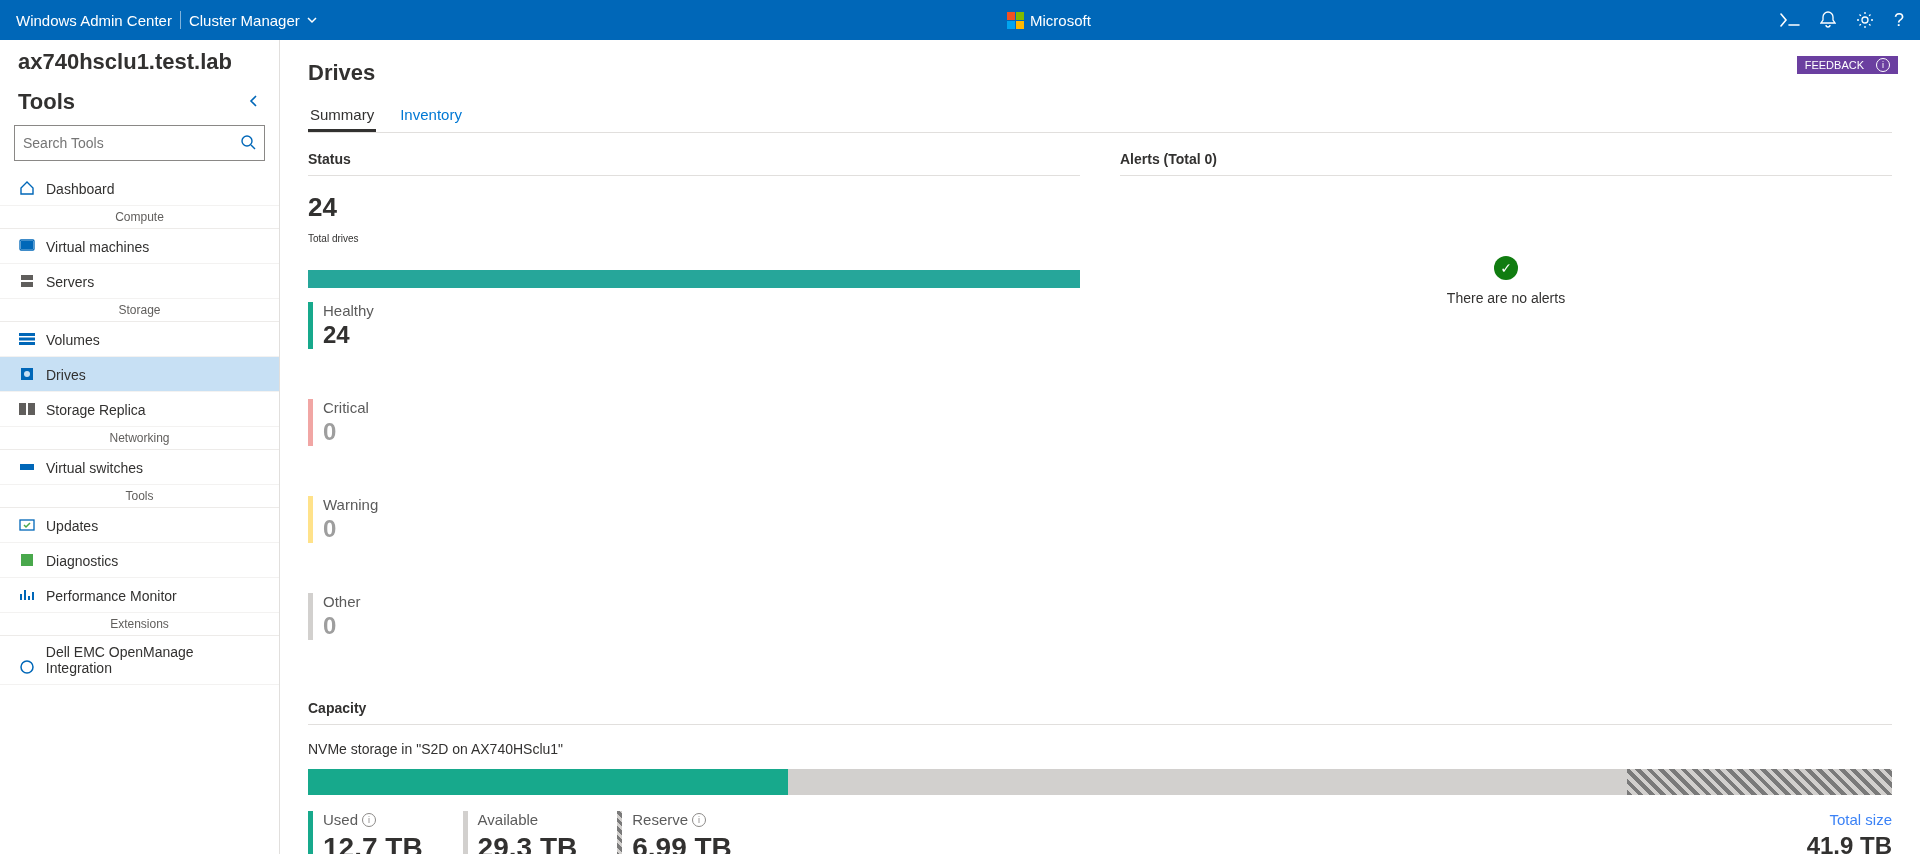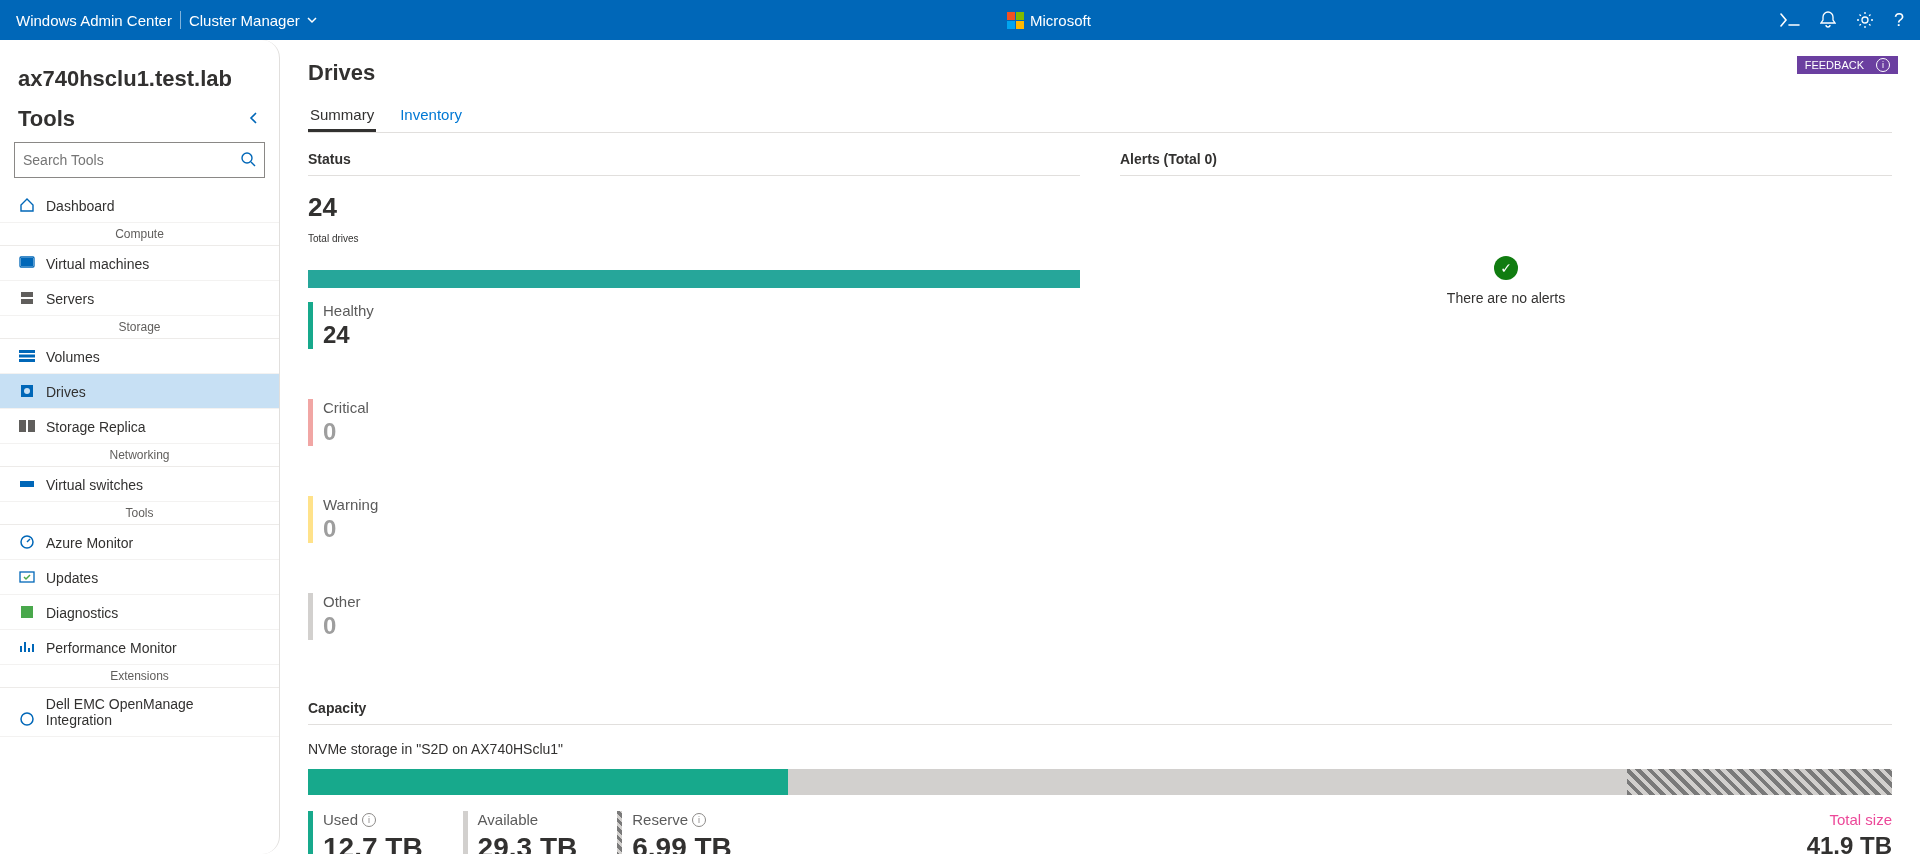--- a/index.html
+++ b/index.html
@@ -9,21 +9,21 @@
   .topbar-left .divider { width: 1px; height: 18px; background: rgba(255,255,255,0.5); }
   .topbar-left .brand { font-size: 15px; }
   .topbar-left .context { display: flex; align-items: center; gap: 6px; cursor: pointer; font-size: 15px; }
   .topbar-center { display: flex; align-items: center; gap: 6px; font-size: 15px; }
   .ms-logo { display: inline-grid; grid-template-columns: 8px 8px; grid-template-rows: 8px 8px; gap: 1px; }
   .ms-logo span:nth-child(1){background:#f25022;} .ms-logo span:nth-child(2){background:#7fba00;}
   .ms-logo span:nth-child(3){background:#00a4ef;} .ms-logo span:nth-child(4){background:#ffb900;}
   .topbar-right { display: flex; align-items: center; gap: 20px; }
   .topbar-right .icon-btn { cursor: pointer; display:flex; align-items:center; }
   .page { display: flex; height: calc(100vh - 40px); }
-  .side-col { width: 280px; border-right: 1px solid #e1dfdd; display: flex; flex-direction: column; padding-top: 22px; border-radius: 18px; }
+  .side-col { width: 280px; border-right: 1px solid #e1dfdd; display: flex; flex-direction: column; padding-top: 5px; }
   .cluster-name { font-size: 22px; font-weight: 700; padding: 4px 18px 14px; }
   .tools-hdr { display: flex; align-items: center; justify-content: space-between; padding: 0 18px 10px; }
   .tools-hdr h2 { font-size: 22px; font-weight: 600; }
   .collapse { color:#0067b8; cursor:pointer; }
   .search-box { margin: 0 14px 10px; border: 1px solid #8a8886; height: 36px; display: flex; align-items: center; padding: 0 8px; }
   .search-box input { border: none; outline: none; flex: 1; font-size: 14px; color: #605e5c; }
   .search-box .s-icon { color:#0067b8; }
   .nav { overflow-y: auto; }
   .nav-item { display: flex; align-items: flex-end; gap: 10px; padding: 8px 18px; cursor: pointer; border-bottom: 1px solid #f3f2f1; }
   .nav-item.active { background: #c7e0f4; }
@@ -60,21 +60,21 @@
   .cap-row { display:flex; align-items:flex-start; justify-content:space-between; }
   .cap-cards { display:flex; gap:40px; }
   .cap-card { padding-left:10px; }
   .cap-card.used { border-left:5px solid #17a98c; }
   .cap-card.avail { border-left:5px solid #d2d0ce; }
   .cap-card.reserve { border-left:5px solid transparent; position:relative; }
   .cap-card.reserve::before { content:""; position:absolute; left:-5px; top:0; bottom:0; width:5px; background: repeating-linear-gradient(45deg,#7a7a7a 0 3px,#d2d0ce 3px 6px); }
   .cap-card .lbl { font-size:15px; color:#5b5b5b; display:flex; align-items:center; gap:4px; }
   .cap-card .val { font-size:28px; font-weight:700; margin-top:4px; }
   .total-size { text-align:right; }
-  .total-size .lbl { font-size:15px; color:#ec4899; }
+  .total-size .lbl { font-size:15px; color:#3b82f6; }
   .total-size .val { font-size:24px; font-weight:700; margin-top:4px; }
   .info-icon { display:inline-flex; width:14px; height:14px; border:1px solid #8a8886; border-radius:50%; align-items:center; justify-content:center; font-size:9px; color:#8a8886; }
 </style>
 </head>
 <body>
 
 <div class="topbar">
   <div class="topbar-left">
     <span class="brand">Windows Admin Center</span>
     <span class="divider"></span>
@@ -199,29 +199,20 @@
         <span class="nv-icon">
             <svg width="16" height="12" viewBox="0 0 16 12">
               <rect x="1" y="3" width="14" height="6" fill="#0067b8"></rect>
             </svg>
           </span>
         <span>Virtual switches</span>
       </div>
       <div class="nav-group">Tools</div>
       <div class="nav-item">
         <span class="nv-icon">
-            <svg width="16" height="16" viewBox="0 0 16 16">
-              <circle cx="8" cy="8" r="6" fill="none" stroke="#0067b8" stroke-width="1.5"></circle>
-              <path d="M8 8l3-3" stroke="#0067b8" stroke-width="1.5"></path>
-            </svg>
-          </span>
-        <span>Azure Monitor</span>
-      </div>
-      <div class="nav-item">
-        <span class="nv-icon">
             <svg width="16" height="12" viewBox="0 0 16 12">
               <rect x="1" y="1" width="14" height="10" fill="none" stroke="#0067b8" stroke-width="1.3"></rect>
               <path d="M5 6l2 2 4-4" stroke="#49a84c" stroke-width="1.5" fill="none"></path>
             </svg>
           </span>
         <span>Updates</span>
       </div>
       <div class="nav-item">
         <span class="nv-icon">
             <svg width="14" height="14" viewBox="0 0 14 14">

